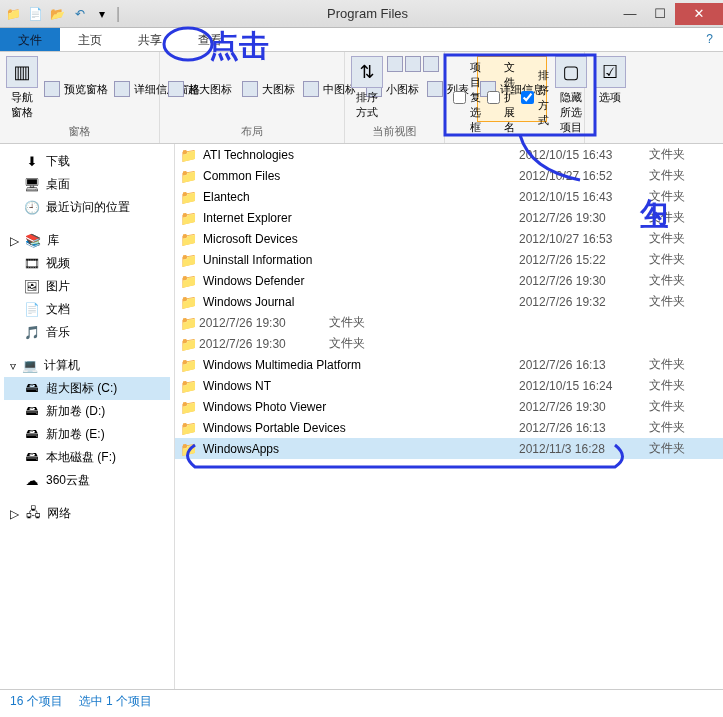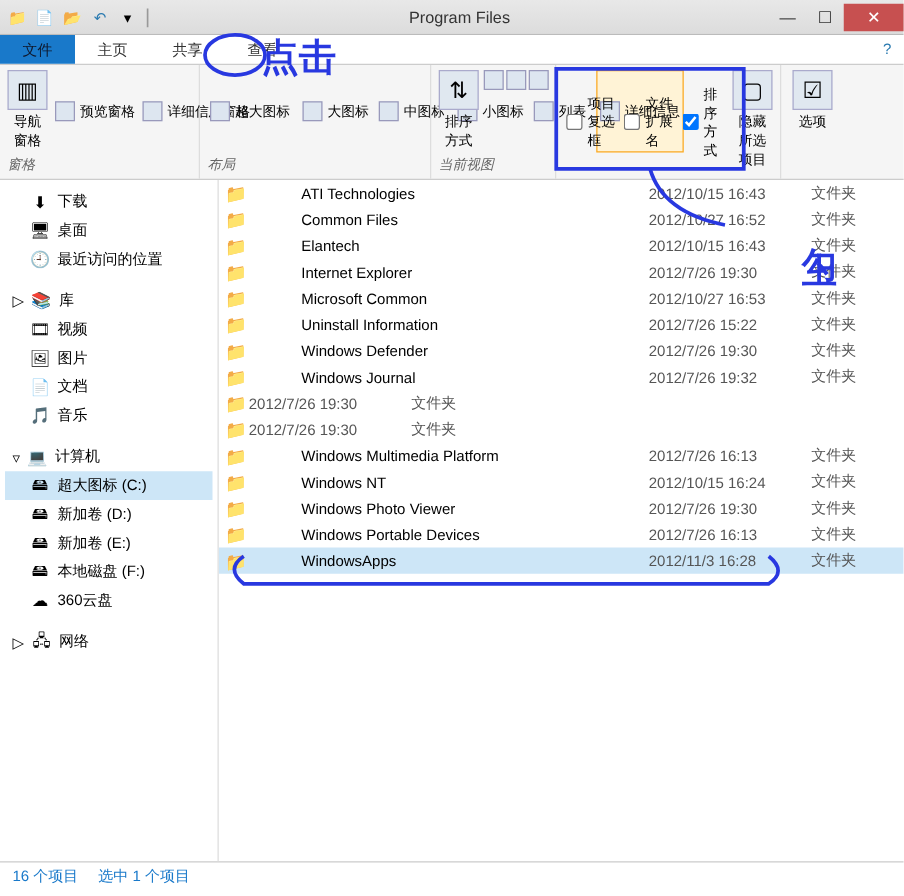--- a/index.html
+++ b/index.html
@@ -15,21 +15,21 @@
 .win-close { background: #c75050; color: #fff; width: 48px; }
 
 
 .tabs { height: 24px; background: #fff; display: flex; border-bottom: 1px solid #ccc; font-size: 12px; }
 .tab { padding: 4px 18px; cursor: pointer; color: #333; }
 .tab.active { background: #1979ca; color: #0f172a; }
 
 
 .ribbon { height: 92px; background: #f5f5f5; border-bottom: 1px solid #ccc; display: flex; }
 .ribbon-group { border-right: 1px solid #ddd; padding: 4px 6px; display: flex; flex-direction: column; }
-.ribbon-group-label { font-size: 11px; color: #666; margin-top: auto; padding-top: 2px; font-style: italic; }
+.ribbon-group-label { font-size: 11px; color: #666; text-align: center; margin-top: auto; padding-top: 2px; }
 .ribbon-body { display: flex; flex: 1; gap: 4px; }
 .rb-col { display: flex; flex-direction: row; gap: 2px; }
 .rb-big { display: flex; flex-direction: column; align-items: center; width: 50px; font-size: 11px; text-align: center; gap: 2px; }
 .rb-big-icon { width: 32px; height: 32px; background: #e0e8f0; border: 1px solid #aac; display: flex; align-items: center; justify-content: center; font-size: 18px; }
 .rb-item { display: flex; align-items: center; gap: 4px; font-size: 11px; padding: 1px 2px; white-space: nowrap; }
 .rb-tiny-icon { width: 16px; height: 16px; background: #dde6f0; border: 1px solid #99b; display: inline-block; }
 .rb-check { display: flex; align-items: center; gap: 4px; font-size: 11px; padding: 2px; }
 .rb-check input { width: 13px; height: 13px; }
 .rb-sel { border: 1px solid #f9a825; background: #fff3d6; }
 
@@ -39,21 +39,21 @@
 .side-item { display: flex; align-items: center; gap: 6px; font-size: 12px; padding: 3px 6px 3px 20px; cursor: pointer; }
 .side-item.top { padding-left: 20px; }
 .side-header { display: flex; align-items: center; gap: 6px; font-size: 12px; padding: 3px 6px; margin-top: 10px; font-weight: normal; }
 .side-item.selected { background: #cde6f7; }
 .s-icon { width: 16px; height: 16px; display: inline-flex; align-items: center; justify-content: center; font-size: 13px; }
 
 .filelist { flex: 1; overflow: hidden; font-size: 12px; }
 .file-row { display: flex; align-items: center; padding: 2px 4px; height: 21px; }
 .file-row.selected { background: #cde6f7; justify-content: center; }
 .f-icon { width: 20px; text-align: center; color: #f0c869; font-size: 14px; }
-.f-name { flex: 1; padding-left: 4px; margin-left: 38px; }
+.f-name { flex: 1; padding-left: 4px; }
 .f-date { width: 130px; color: #555; }
 .f-type { width: 70px; color: #555; }
 
 
 .statusbar { height: 24px; border-top: 1px solid #ccc; display: flex; align-items: center; padding: 0 10px; font-size: 12px; color: #1979ca; gap: 16px; }
 
 
 .annot { position: absolute; pointer-events: none; }
 .annot svg { overflow: visible; }
 .hand { font-family: "Comic Sans MS", cursive; color: #2838e0; font-weight: bold; }
@@ -154,21 +154,21 @@
       </div>
       <div class="rb-col" style="justify-content:space-around">
         <span class="rb-tiny-icon"></span>
         <span class="rb-tiny-icon"></span>
         <span class="rb-tiny-icon"></span>
       </div>
     </div>
     <div class="ribbon-group-label">当前视图</div>
   </div>
 
-  <div class="ribbon-group" style="width:180px">
+  <div class="ribbon-group" style="width:140px">
     <div class="ribbon-body">
       <div class="rb-col" style="justify-content:space-around">
         <label class="rb-check">
             <input type="checkbox" style="">
             <span>项目复选框</span>
           </label>
         <label class="rb-check">
             <input type="checkbox" style="">
             <span>文件扩展名</span>
           </label>
@@ -286,21 +286,21 @@
         <span class="f-type">文件夹</span>
       </div>
       <div class="file-row">
         <span class="f-icon">📁</span>
         <span class="f-name">Internet Explorer</span>
         <span class="f-date">2012/7/26 19:30</span>
         <span class="f-type">文件夹</span>
       </div>
       <div class="file-row">
         <span class="f-icon">📁</span>
-        <span class="f-name">Microsoft Common</span>
+        <span class="f-name">Microsoft Devices</span>
         <span class="f-date">2012/10/27 16:53</span>
         <span class="f-type">文件夹</span>
       </div>
       <div class="file-row">
         <span class="f-icon">📁</span>
         <span class="f-name">Uninstall Information</span>
         <span class="f-date">2012/7/26 15:22</span>
         <span class="f-type">文件夹</span>
       </div>
       <div class="file-row">

